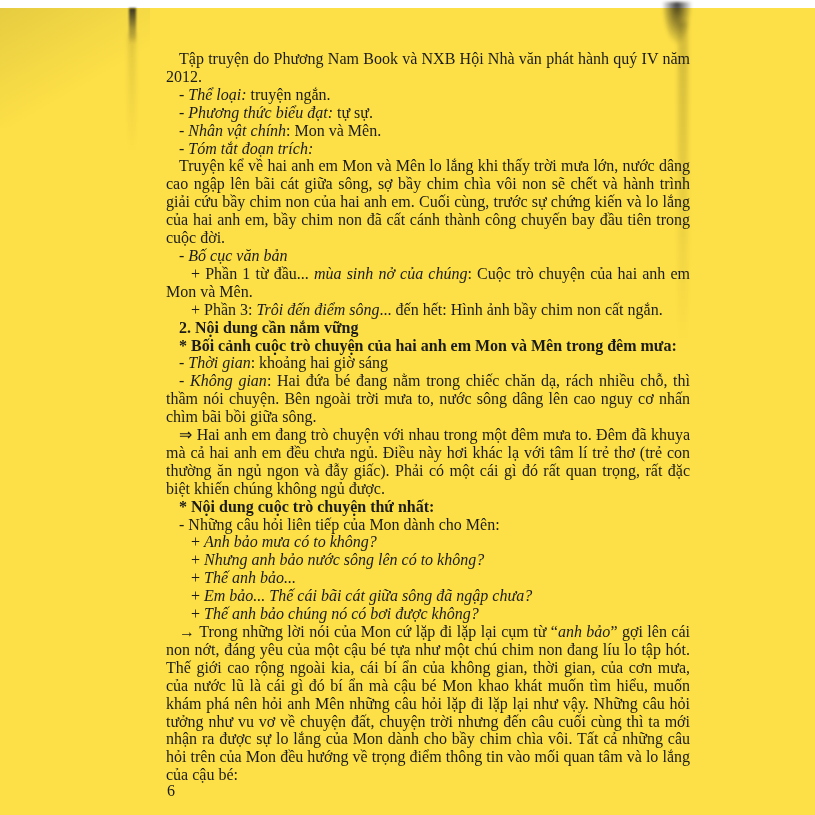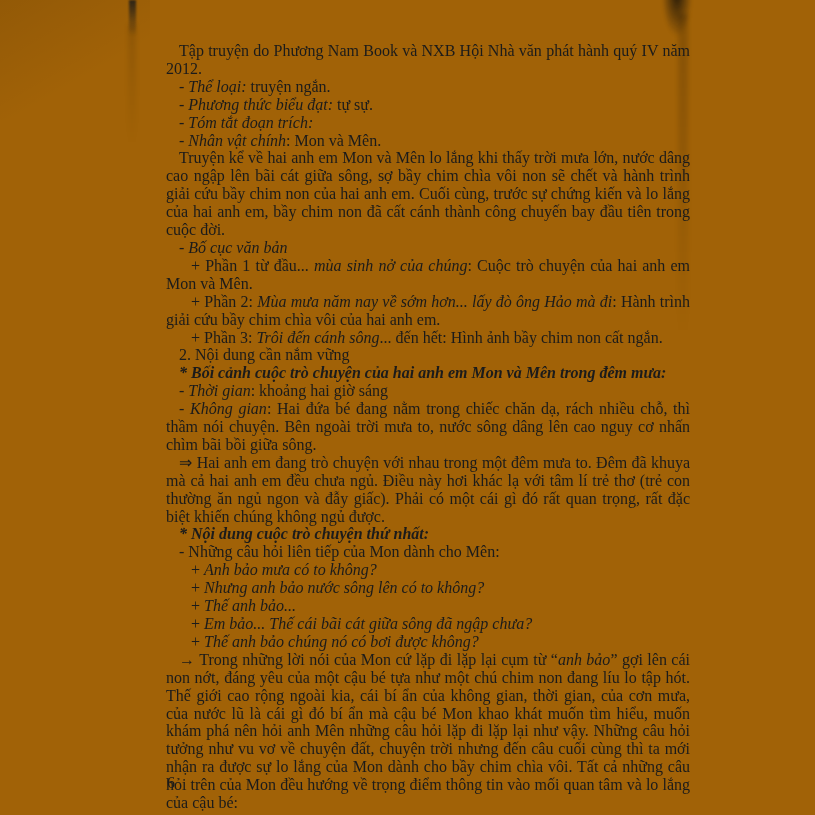--- a/index.html
+++ b/index.html
@@ -10,21 +10,22 @@
     width: 815px;
     height: 815px;
     position: relative;
     overflow: hidden;
     background: #ffffff;
     font-family: "Liberation Serif", serif;
   }
   .sheet {
     position: absolute;
     inset: 0;
-    background: #a16207;
+    background: #fde047;
+    margin-top: 8px;
   }
   
   .corner-shadow-left {
     position: absolute;
     left: 0; top: 0;
     width: 150px; height: 120px;
     background: linear-gradient(150deg, rgba(0,0,0,0.09), rgba(0,0,0,0.0) 62%);
     pointer-events: none;
   }
   .edge-line-left {
@@ -73,22 +74,22 @@
     text-indent: 13px;
   }
   p.plus {
     text-indent: 25px;
   }
   p.justify {
     text-align: justify;
   }
   .seg-r { font-style: normal; font-weight: normal; }
   .seg-i { font-style: italic; }
-  .seg-b { font-weight: normal; }
-  .seg-bi { font-weight: bold; font-style: italic; }
+  .seg-b { font-weight: bold; }
+  .seg-bi { font-weight: bold; }
   .page-number {
     position: absolute;
     left: 167px;
     top: 774px;
     font-size: 16px;
     color: #1b1b1b;
   }
 </style>
 </head>
 <body>
@@ -97,27 +98,26 @@
   <div class="corner-shadow-left"></div>
   <div class="edge-line-left"></div>
   <div class="edge-strip-left"></div>
   <div class="smudge-right-top"></div>
   <div class="edge-strip-right"></div>
 
   <div class="content">
       <p class="para justify"><span class="seg-r">Tập truyện do Phương Nam Book và NXB Hội Nhà văn phát hành quý IV năm 2012.</span></p>
       <p class="para"><span class="seg-r">- </span><span class="seg-i">Thể loại:</span><span class="seg-r"> truyện ngắn.</span></p>
       <p class="para"><span class="seg-r">- </span><span class="seg-i">Phương thức biểu đạt:</span><span class="seg-r"> tự sự.</span></p>
+      <p class="para"><span class="seg-r">- </span><span class="seg-i">Nhân vật chính</span><span class="seg-r">: Mon và Mên.</span></p>
       <p class="para"><span class="seg-r">- </span><span class="seg-i">Tóm tắt đoạn trích:</span></p>
-      <p class="para"><span class="seg-r">- </span><span class="seg-i">Nhân vật chính</span><span class="seg-r">: Mon và Mên.</span></p>
       <p class="para justify"><span class="seg-r">Truyện kể về hai anh em Mon và Mên lo lắng khi thấy trời mưa lớn, nước dâng cao ngập lên bãi cát giữa sông, sợ bầy chim chìa vôi non sẽ chết và hành trình giải cứu bầy chim non của hai anh em. Cuối cùng, trước sự chứng kiến và lo lắng của hai anh em, bầy chim non đã cất cánh thành công chuyến bay đầu tiên trong cuộc đời.</span></p>
       <p class="para"><span class="seg-r">- </span><span class="seg-i">Bố cục văn bản</span></p>
       <p class="para plus justify"><span class="seg-r">+ Phần 1 từ đầu... </span><span class="seg-i">mùa sinh nở của chúng</span><span class="seg-r">: Cuộc trò chuyện của hai anh em Mon và Mên.</span></p>
-      <p class="para plus justify"><span class="seg-r">+ Phần 2: </span><span class="seg-i">Mùa mưa năm nay về sớm hơn... lấy đò ông Hảo mà đi</span><span class="seg-r">: Hành trình giải cứu bầy chim chìa vôi của hai anh em.</span></p>
-      <p class="para plus justify"><span class="seg-r">+ Phần 3: </span><span class="seg-i">Trôi đến cánh sông</span><span class="seg-r">... đến hết: Hình ảnh bầy chim non cất ngắn.</span></p>
+      <p class="para plus justify"><span class="seg-r">+ Phần 3: </span><span class="seg-i">Trôi đến điểm sông</span><span class="seg-r">... đến hết: Hình ảnh bầy chim non cất ngắn.</span></p>
       <p class="para"><span class="seg-b">2. Nội dung cần nắm vững</span></p>
       <p class="para"><span class="seg-bi">* Bối cảnh cuộc trò chuyện của hai anh em Mon và Mên trong đêm mưa:</span></p>
       <p class="para"><span class="seg-r">- </span><span class="seg-i">Thời gian</span><span class="seg-r">: khoảng hai giờ sáng</span></p>
       <p class="para justify"><span class="seg-r">- </span><span class="seg-i">Không gian</span><span class="seg-r">: Hai đứa bé đang nằm trong chiếc chăn dạ, rách nhiều chỗ, thì thầm nói chuyện. Bên ngoài trời mưa to, nước sông dâng lên cao nguy cơ nhấn chìm bãi bồi giữa sông.</span></p>
       <p class="para justify"><span class="seg-r">⇒ Hai anh em đang trò chuyện với nhau trong một đêm mưa to. Đêm đã khuya mà cả hai anh em đều chưa ngủ. Điều này hơi khác lạ với tâm lí trẻ thơ (trẻ con thường ăn ngủ ngon và đẫy giấc). Phải có một cái gì đó rất quan trọng, rất đặc biệt khiến chúng không ngủ được.</span></p>
       <p class="para"><span class="seg-bi">* Nội dung cuộc trò chuyện thứ nhất:</span></p>
       <p class="para"><span class="seg-r">- Những câu hỏi liên tiếp của Mon dành cho Mên:</span></p>
       <p class="para plus"><span class="seg-r">+ </span><span class="seg-i">Anh bảo mưa có to không?</span></p>
       <p class="para plus"><span class="seg-r">+ </span><span class="seg-i">Nhưng anh bảo nước sông lên có to không?</span></p>
       <p class="para plus"><span class="seg-r">+ </span><span class="seg-i">Thế anh bảo...</span></p>

